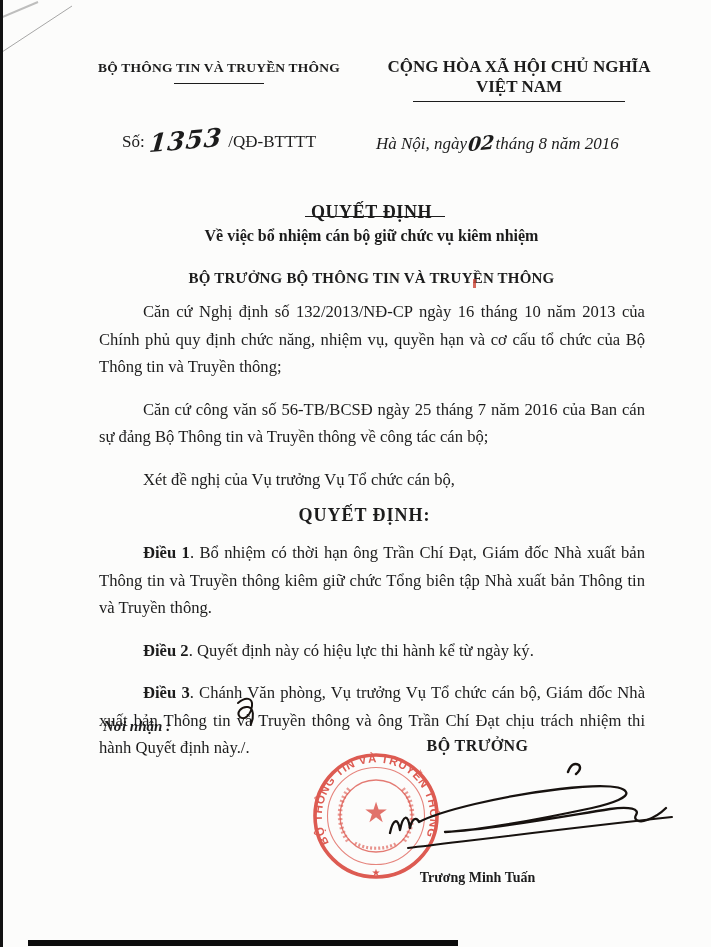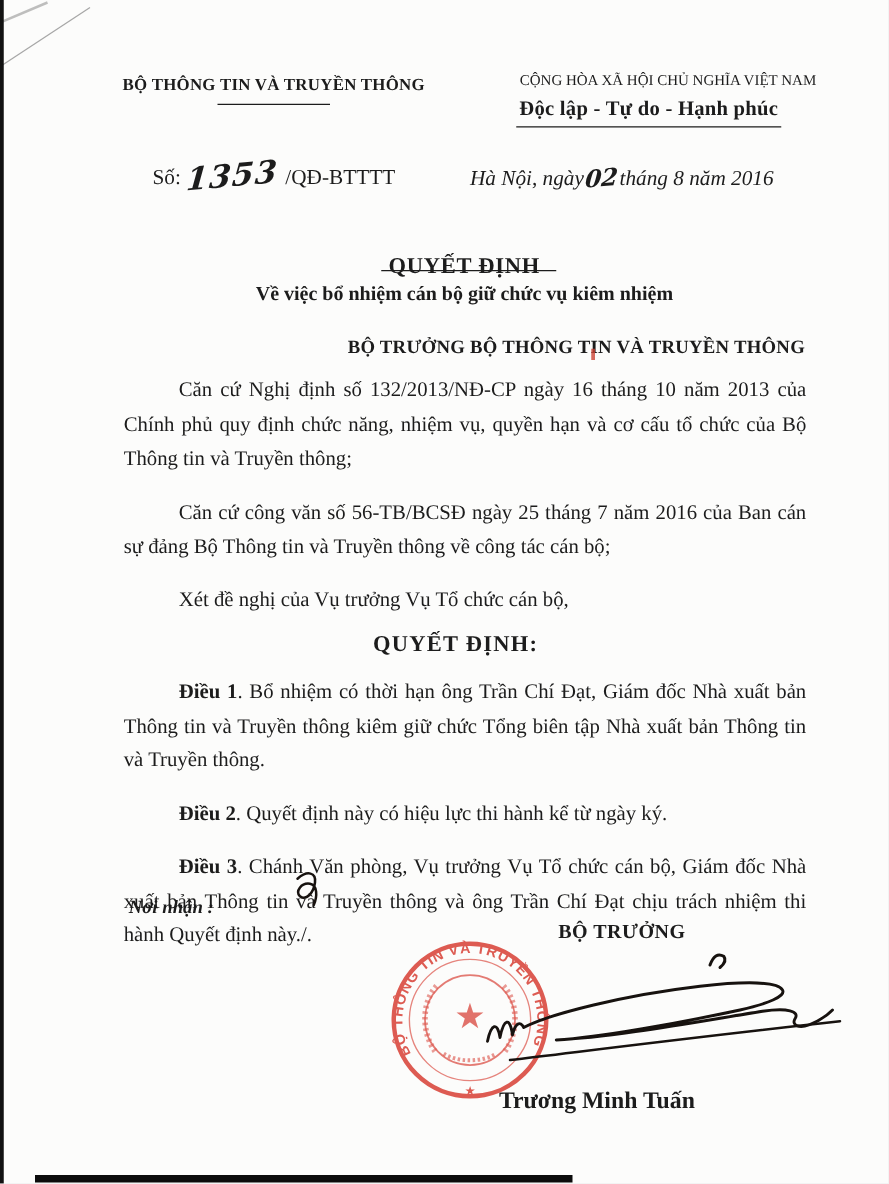--- a/index.html
+++ b/index.html
@@ -10,51 +10,51 @@
     color:var(--ink-color,#1c1c1c);
     overflow:hidden;
   }
   .abs { position:absolute; }
   .center { text-align:center;margin-top:32px; }
 
   
   .hdr-left  { left:88px; top:60px; width:262px; font-size:13.5px; font-weight:bold; letter-spacing:.2px; text-align:center; }
   .hdr-left .rule { width:90px; margin:7px auto 0; border-top:1.6px solid var(--ink-color); }
   .hdr-right { left:385px; top:57px; width:268px; text-align:center; }
-  .hdr-right .l1 { font-size:12px; font-weight:normal;text-align:right; }
+  .hdr-right .l1 { font-size:17px; font-weight:bold; }
   .hdr-right .l2 { font-size:16.5px; font-weight:bold; margin-top:5px; letter-spacing:.2px; }
   .hdr-right .rule { width:212px; margin:4px auto 0; border-top:1.8px solid var(--ink-color); }
 
   
   .so-line   { left:122px; top:124px; font-size:17px; white-space:nowrap; }
   .date-line { left:376px; top:131px; font-size:17px; font-style:italic; white-space:nowrap; }
   .hand {
     display:inline-block; font-family:"DejaVu Serif", serif;
     font-style:italic; font-weight:bold;
     transform:rotate(-5deg) skewX(-10deg);
   }
   .hand-no  { font-size:25px; letter-spacing:1px; margin:0 6px 0 4px; position:relative; top:2px; }
   .hand-day { font-size:19px; margin:0 1px; position:relative; top:1px; }
 
   
   .doc-title    { left:99px; top:170px; width:545px; font-size:18px; font-weight:bold; letter-spacing:.6px; }
   .doc-subject  { left:99px; top:195px; width:545px; font-size:16px; font-weight:bold; }
   .subject-rule { left:305px; top:216px; width:140px; border-top:1.5px solid var(--ink-color); }
-  .authority    { left:99px; top:238px; width:545px; font-size:15px; font-weight:bold; letter-spacing:.2px;text-align:right; }
+  .authority    { left:99px; top:238px; width:545px; font-size:15px; font-weight:bold; letter-spacing:.2px; }
 
   
   .bodytext { left:99px; width:546px; font-size:16.6px; line-height:27.5px; }
   .preamble { top:283px; }
   .articles { top:524px; }
   .bodytext p { margin:15px 0 5px 0; text-align:justify; text-indent:44px; }
   .decision-heading { left:92px; top:473px; width:545px; font-size:18px; font-weight:bold; letter-spacing:1px; }
 
   
-  .sign-title { left:405px; top:737px; width:185px; font-size:16px; font-weight:bold; letter-spacing:.4px; text-align:center; }
-  .signer-name{ left:375px; top:870px; width:205px; font-size:19px; font-weight:bold; text-align:center; }
+  .sign-title { left:385px; top:737px; width:185px; font-size:16px; font-weight:bold; letter-spacing:.4px; text-align:center; }
+  .signer-name{ left:375px; top:870px; width:205px; font-size:14px; font-weight:bold; text-align:center; }
   .recipients { left:103px; top:716px; font-size:15px; line-height:21px; }
   .recipients .lbl { font-weight:bold; font-style:italic; }
 
   
   .art { left:0; top:0; width:711px; height:947px; pointer-events:none; }
   .seal-stroke { stroke:var(--stamp-color,#d9453b); fill:none; }
   .seal-fill   { fill:var(--stamp-color,#d9453b); }
   .sig-stroke  { stroke:var(--signature-color,#17120f); fill:none; stroke-linecap:round; stroke-linejoin:round; }
   .crease      { stroke:#8a8a8a; fill:none; }
   .edge-left   { left:0; top:0; width:2.5px; height:947px; background:#121212; }
@@ -66,21 +66,20 @@
 
 <div class="page">
 
   <div class="abs hdr-left">
     <div>BỘ THÔNG TIN VÀ TRUYỀN THÔNG</div>
     <div class="rule"></div>
   </div>
 
   <div class="abs hdr-right">
     <div class="l1">CỘNG HÒA XÃ HỘI CHỦ NGHĨA VIỆT NAM</div>
-    <div class="l2">Độc lập - Tự do - Hạnh phúc</div>
     <div class="rule"></div>
   </div>
 
   <div class="abs so-line">
     <span>Số:</span><span class="hand hand-no">1353</span><span>/QĐ-BTTTT</span>
   </div>
 
   <div class="abs date-line">
     <span>Hà Nội, ngày</span><span class="hand hand-day">02</span><span>tháng  8  năm 2016</span>
   </div>

